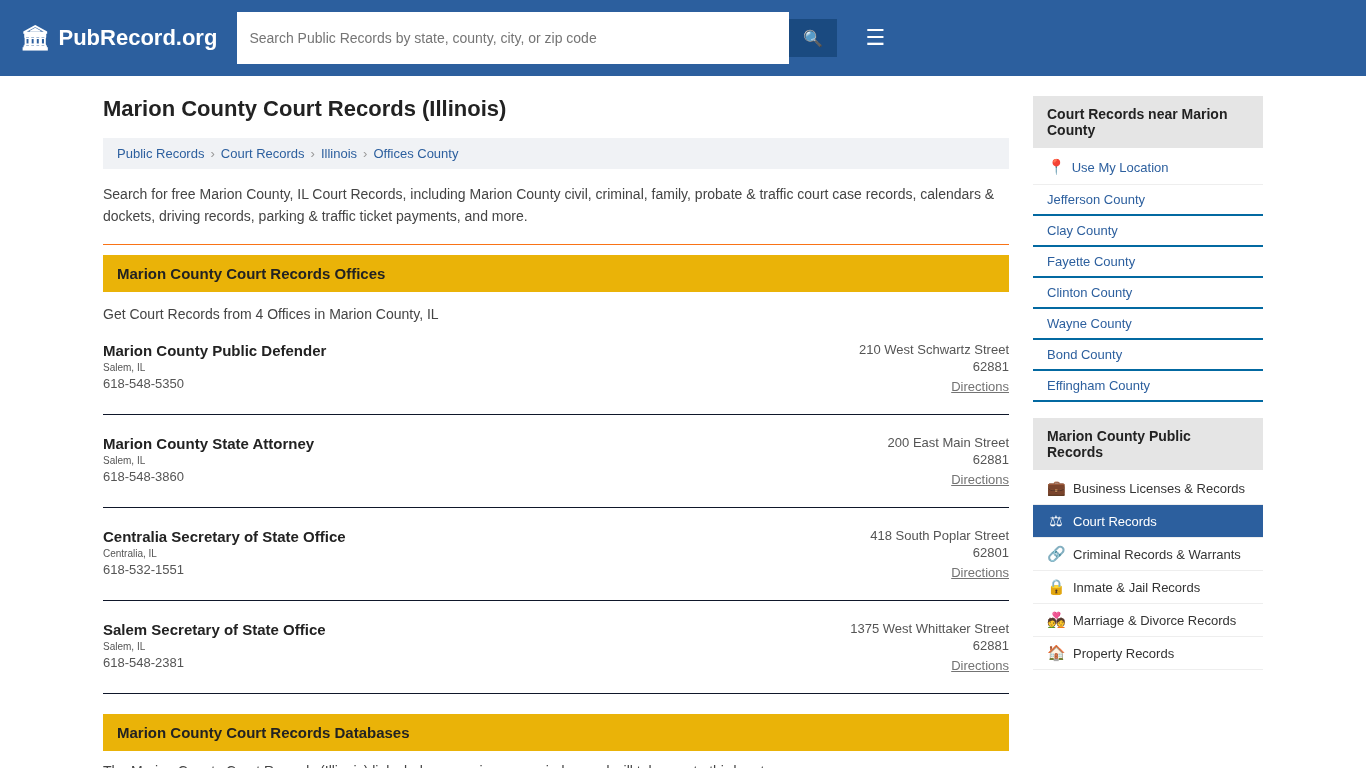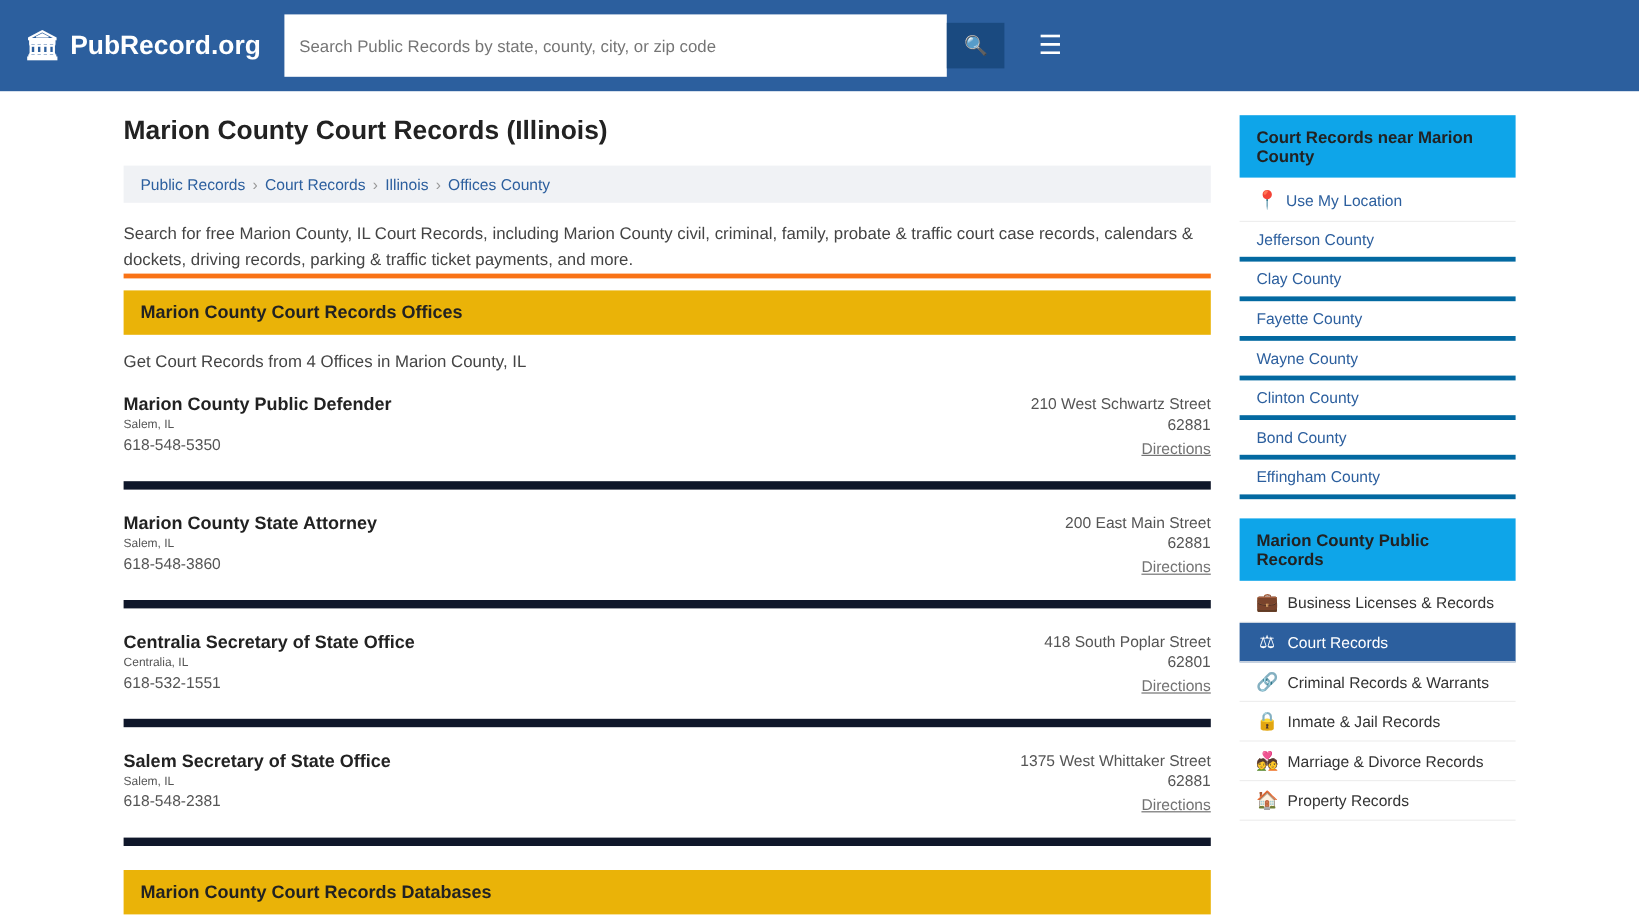--- a/index.html
+++ b/index.html
@@ -99,22 +99,22 @@
     .breadcrumb .sep {
       color: #999;
     }
 
     
     .description {
       font-size: 14px;
       color: #444;
       line-height: 1.6;
       margin-bottom: 4px;
-      padding-bottom: 0;
-      border-bottom: 4px solid #f97316;
+      padding-bottom: 16px;
+      border-bottom: 1px solid #f97316;
     }
 
     
     .section-header {
       background: #eab308;
       padding: 10px 14px;
       font-size: 15px;
       font-weight: bold;
       color: #222;
       margin-bottom: 10px;
@@ -127,21 +127,21 @@
       color: #444;
       margin-bottom: 16px;
       padding: 4px 0;
     }
 
     
     .office-entry {
       display: flex;
       margin-bottom: 20px;
       padding-bottom: 20px;
-      border-bottom: 7px solid #0f172a;
+      border-bottom: 1px solid #0f172a;
     }
     .office-info {
       flex: 1;
     }
     .office-name {
       font-weight: bold;
       font-size: 15px;
       color: #222;
       margin-bottom: 3px;
     }
@@ -178,34 +178,34 @@
     
     .db-description {
       font-size: 14px;
       color: #444;
       line-height: 1.5;
       margin-top: 10px;
     }
 
     
     .sidebar-section-title {
-      background: #0ea5e9;
+      background: #e5e5e5;
       padding: 10px 14px;
       font-size: 14px;
       font-weight: bold;
       color: #222;
       margin-bottom: 2px;
     }
     .sidebar-list {
       list-style: none;
       margin-bottom: 16px;
     }
     .sidebar-list li {
       padding: 7px 14px;
-      border-bottom: 4px solid #0369a1;
+      border-bottom: 2px solid #0369a1;
       font-size: 13px;
     }
     .sidebar-list li a {
       color: #2c5f9e;
       text-decoration: none;
     }
     .sidebar-location {
       display: flex;
       align-items: center;
       gap: 6px;
@@ -361,22 +361,22 @@
 
     <div class="sidebar-location">
       <span class="location-pin">📍</span>
       <span>Use My Location</span>
     </div>
 
     <ul class="sidebar-list" id="nearby-counties-container">
         <li><a href="#">Jefferson County</a></li>
         <li><a href="#">Clay County</a></li>
         <li><a href="#">Fayette County</a></li>
+        <li><a href="#">Clinton County</a></li>
         <li><a href="#">Wayne County</a></li>
-        <li><a href="#">Clinton County</a></li>
         <li><a href="#">Bond County</a></li>
         <li><a href="#">Effingham County</a></li>
       </ul>
 
     <div class="sidebar-section-title">
       <span>Marion County Public Records</span>
     </div>
 
     <ul class="pub-records-list" id="pub-records-container">
         <li>

